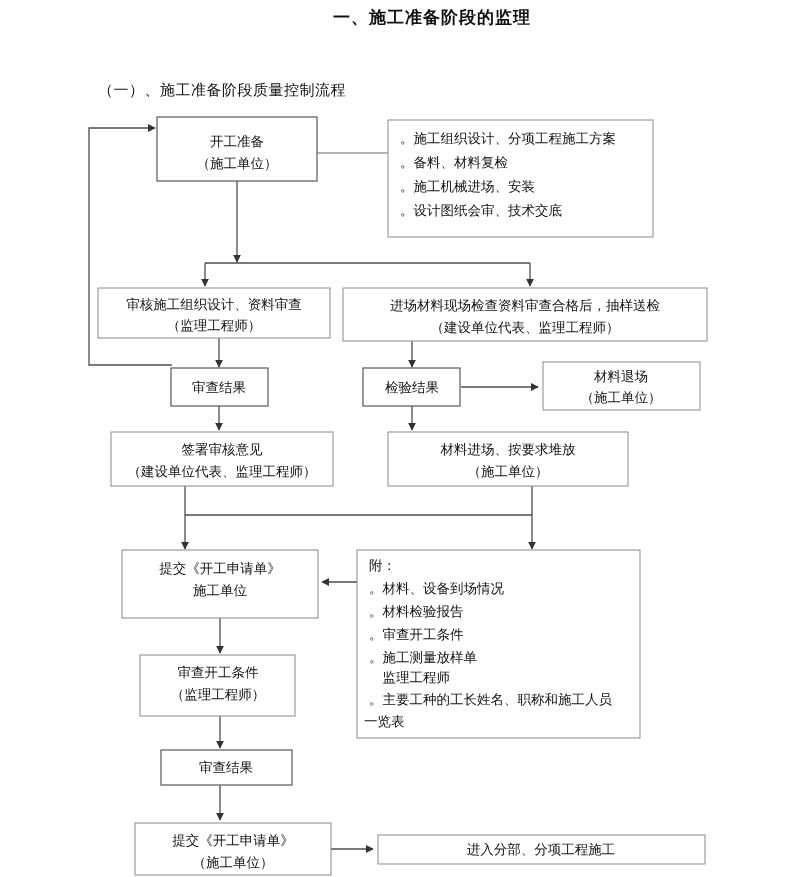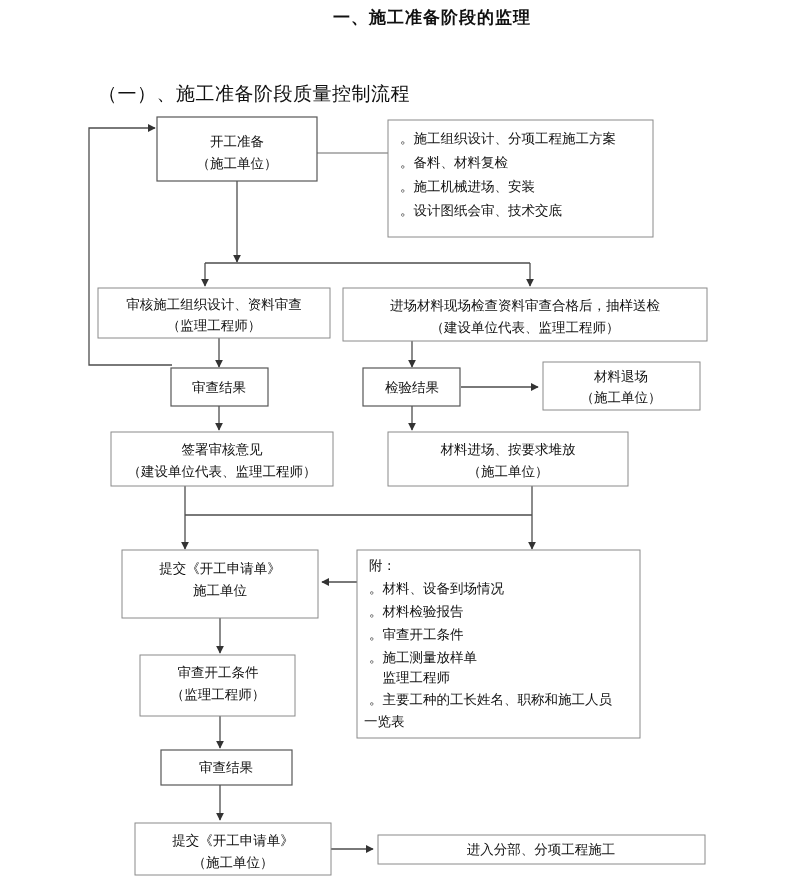--- a/index.html
+++ b/index.html
@@ -25,21 +25,21 @@
     font-weight: bold;
     letter-spacing: 1px;
     font-family: "DejaVu Serif", "Liberation Serif", serif;
     color: #111;
     padding-left: 36px;
   }
   #section-subtitle {
     position: absolute;
     top: 81px;
     left: 98px;
-    font-size: 19px;
+    font-size: 15px;
     font-family: "DejaVu Serif", "Liberation Serif", serif;
     color: #111;
     letter-spacing: 0.5px;
   }
   #flow-canvas {
     position: absolute;
     top: 0;
     left: 0;
     width: 792px;
     height: 877px;

